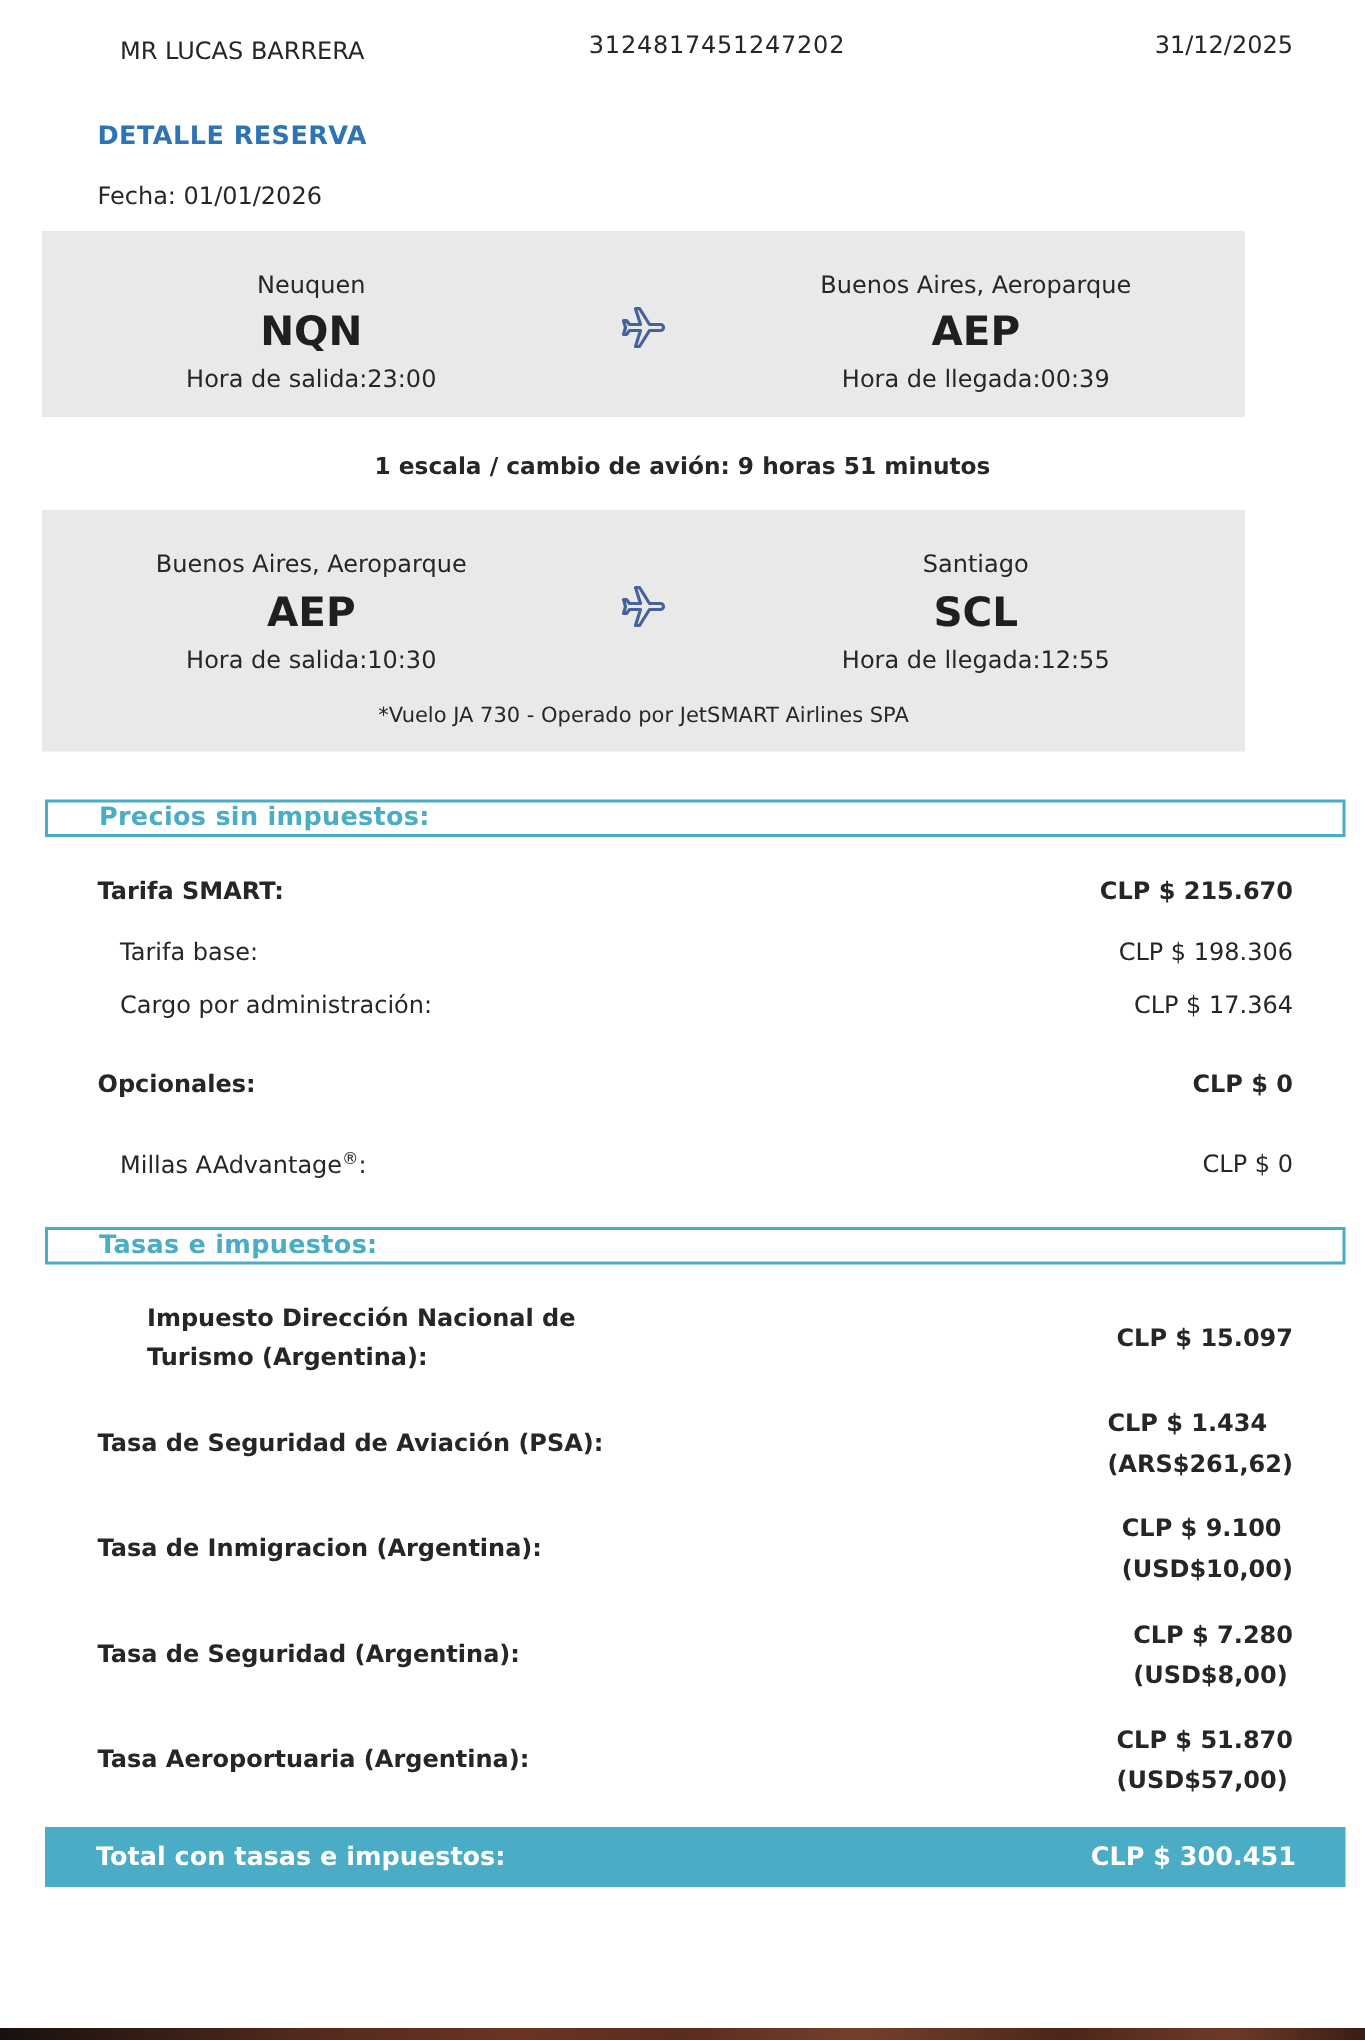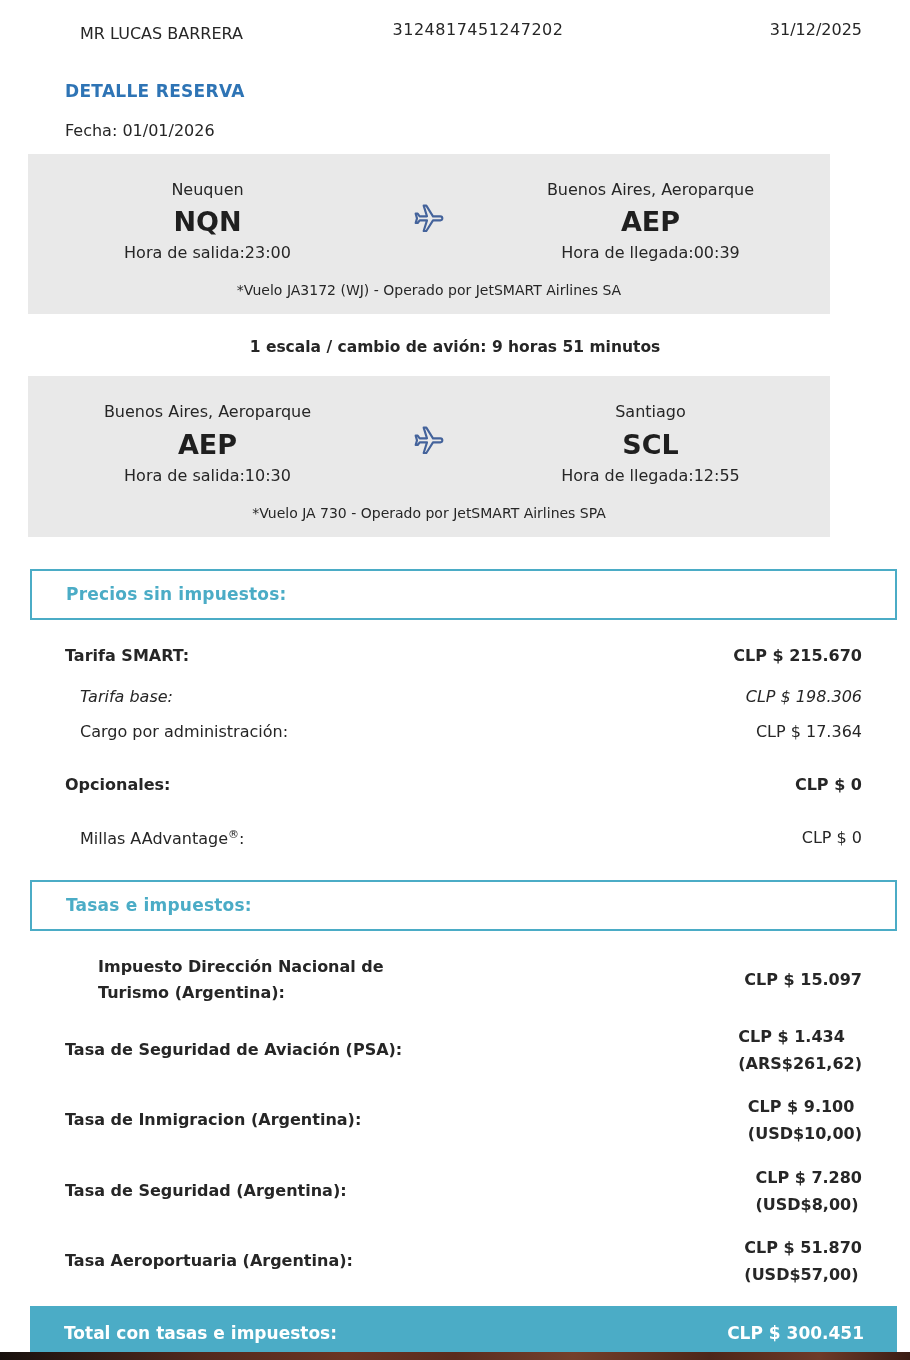--- a/index.html
+++ b/index.html
@@ -28,45 +28,45 @@
   .seg-city { font-size:16px; line-height:1.2; }
   .seg-code { font-size:27px; font-weight:bold; margin:7px 0 6px 0; color:#1f1f1f; }
   .seg-time { font-size:16px; }
   .seg-plane { width:120px; text-align:center; }
   .seg-flight { text-align:center; font-size:14px; margin-top:20px; }
 
   .escala { text-align:center; font-weight:bold; font-size:15.5px; margin:24px 0 20px 0; }
 
   
   .section-box {
-    margin:32px 13px 0 30px; width:867px; height:51px;
+    margin:32px 13px 0 30px; width:867px; height:25px;
     border:2px solid #4BACC6; display:flex; align-items:center;
     padding-left:34px;
   }
   .section-box span { color:#4BACC6; font-weight:bold; font-size:17px; letter-spacing:0.2px; }
 
   
   .price-area { padding:0 48px 0 65px; }
   .prow { display:flex; justify-content:space-between; align-items:center; font-size:16px; }
   .prow.bold { font-weight:bold; }
   .prow.sub  { padding-left:15px; }
-  .mt26{margin-top:26px;} .mt22{margin-top:22px;font-style:italic;} .mt16{margin-top:16px;} .mt34{margin-top:34px;gap:37px;}
+  .mt26{margin-top:26px;} .mt22{margin-top:22px;} .mt16{margin-top:16px;} .mt34{margin-top:34px;gap:37px;}
   sup { font-size:11px; }
 
   
   .tax-area { padding:0 48px 0 65px; margin-top:22px; }
   .trow { display:flex; justify-content:space-between; align-items:center;
           min-height:54px; margin-bottom:16px; font-weight:bold; font-size:16px; }
   .trow .tlabel { line-height:1.65; }
   .trow.narrow .tlabel { max-width:340px;margin-left:33px; }
   .trow .tamount { text-align:left; line-height:1.7; white-space:nowrap; }
 
   
   .total-bar {
-    margin:18px 13px 0 30px; width:867px; height:54px; background:#4BACC6;
+    margin:18px 13px 0 30px; width:867px; height:40px; background:#4BACC6;
     display:flex; justify-content:space-between; align-items:center;
     padding:0 33px 0 34px; color:#ffffff; font-weight:bold; font-size:17px;
   }
 
   
   .photo-strip {
     position:absolute; left:0; bottom:0; width:910px; height:8px;
     background:linear-gradient(90deg,#17100d 0%,#2d1a13 8%,#52291d 22%,#6b3423 38%,#5a2c1e 50%,#74402c 63%,#4d2619 78%,#6e3a28 90%,#3a1d14 100%);
   }
 </style>
@@ -95,21 +95,20 @@
         <svg width="36" height="32" viewBox="0 0 24 24" style="transform:rotate(90deg)">
           <path d="M21 16v-2l-8-5V3.5c0-.83-.67-1.5-1.5-1.5S10 2.67 10 3.5V9l-8 5v2l8-2.5V19l-2 1.5V22l3.5-1 3.5 1v-1.5L13 19v-5.5l8 2.5z" fill="none" stroke="#44639B" stroke-width="1.6" stroke-linejoin="round"></path>
         </svg>
       </div>
       <div class="seg-col">
         <div class="seg-city">Buenos Aires, Aeroparque</div>
         <div class="seg-code">AEP</div>
         <div class="seg-time">Hora de llegada:00:39</div>
       </div>
     </div>
-    <div class="seg-flight">*Vuelo JA3172 (WJ) - Operado por JetSMART Airlines SA</div>
   </div>
 
   <div class="escala">1 escala / cambio de avión: 9 horas 51 minutos</div>
 
   <div class="seg">
     <div class="seg-row">
       <div class="seg-col">
         <div class="seg-city">Buenos Aires, Aeroparque</div>
         <div class="seg-code">AEP</div>
         <div class="seg-time">Hora de salida:10:30</div>

